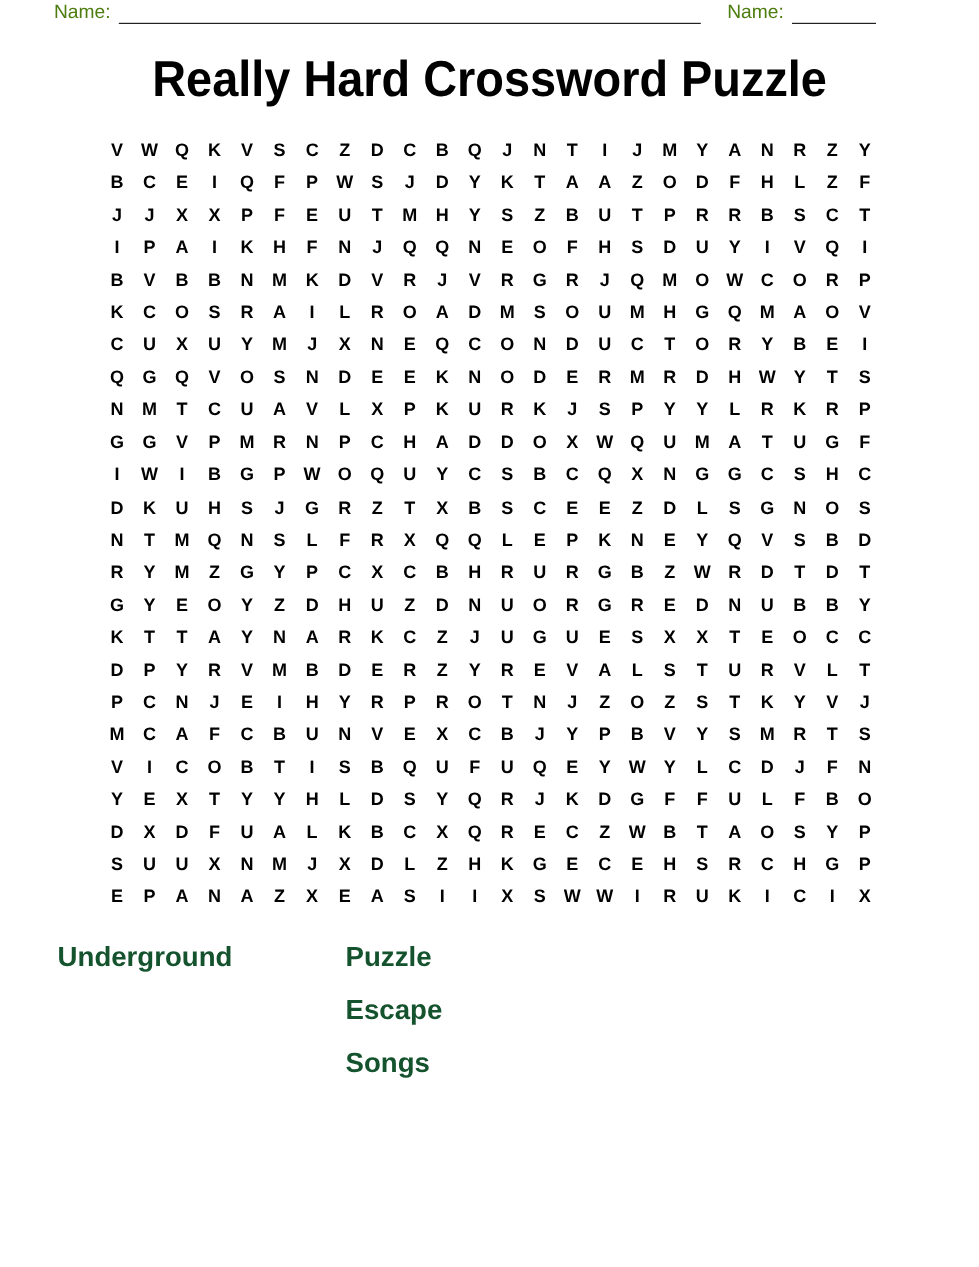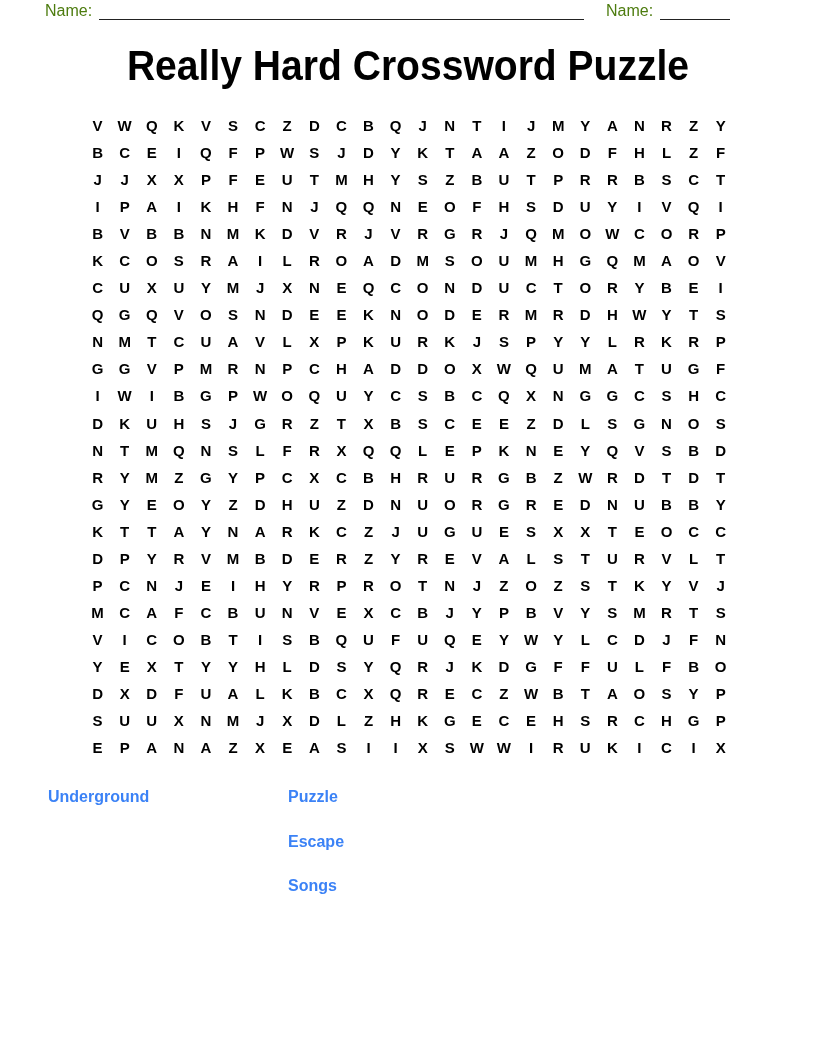--- a/index.html
+++ b/index.html
@@ -76,23 +76,23 @@
   }
   .word-col {
     width: 240px;
     display: flex;
     flex-direction: column;
   }
   .word-item {
     height: 44.4px;
     display: flex;
     align-items: center;
-    font-size: 16px;
+    font-size: 23px;
     font-weight: bold;
-    color: #3b82f6;
+    color: #14532d;
   }
 </style>
 </head>
 <body>
 
 <div class="header-row">
   <span>Name:</span>
   <span class="blank-line long"></span>
   <span class="date-label">Name:</span>
   <span class="blank-line short"></span>

